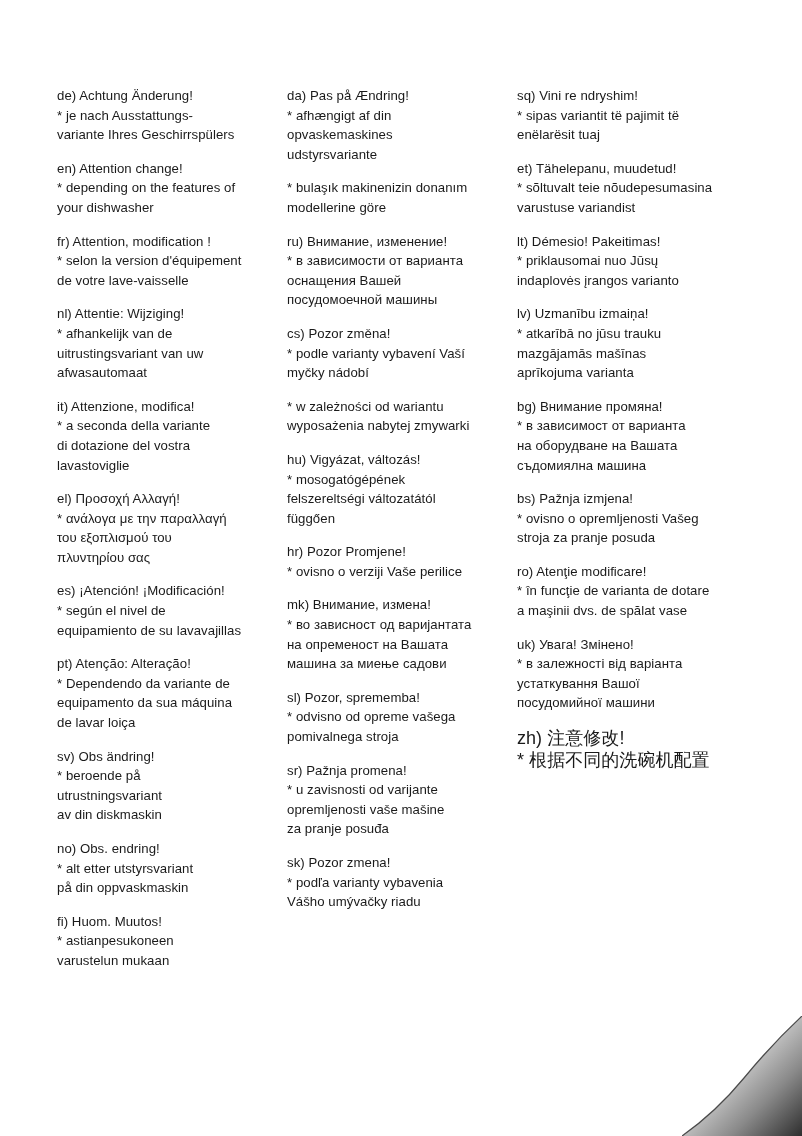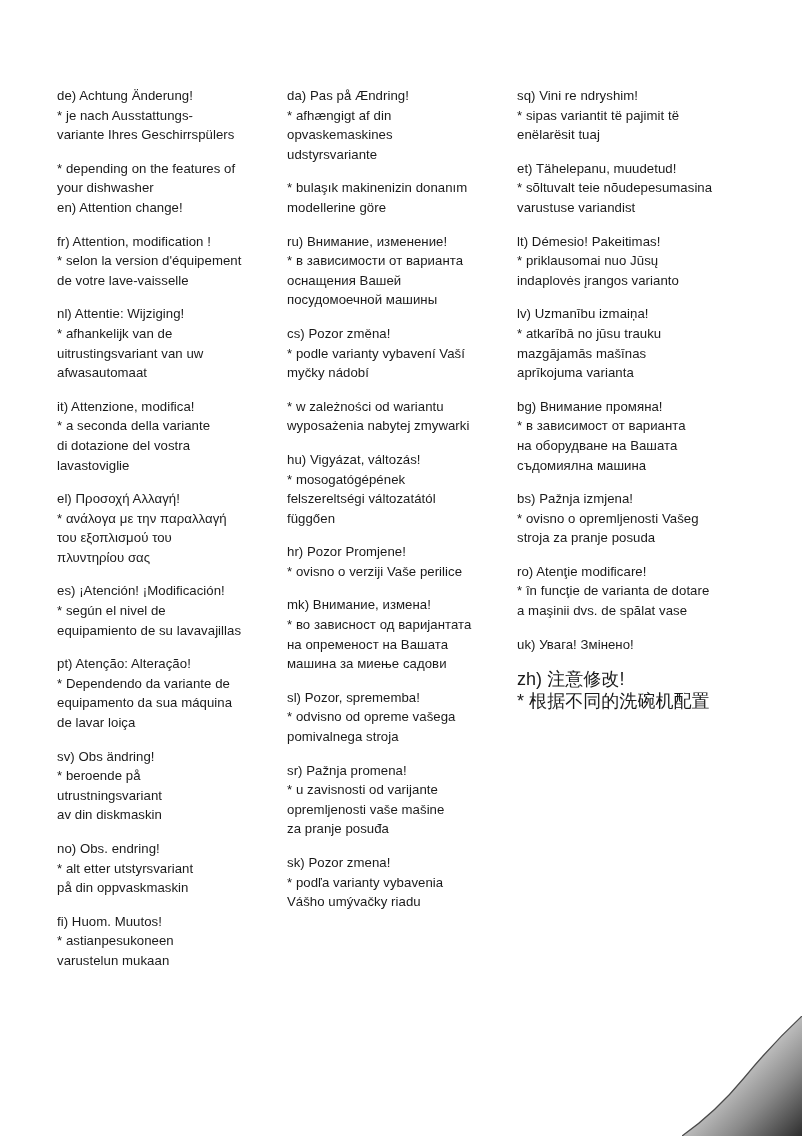--- a/index.html
+++ b/index.html
@@ -70,23 +70,23 @@
 
   <div class="columns">
 
     <div class="column">
       <div class="entry">
         <div class="line head">de) Achtung Änderung!</div>
         <div class="line body">* je nach Ausstattungs-
 variante Ihres Geschirrspülers</div>
       </div>
       <div class="entry">
+        <div class="line head">en) Attention change!</div>
         <div class="line body">* depending on the features of
 your dishwasher</div>
-        <div class="line head">en) Attention change!</div>
       </div>
       <div class="entry">
         <div class="line head">fr) Attention, modification !</div>
         <div class="line body">* selon la version d'équipement
 de votre lave-vaisselle</div>
       </div>
       <div class="entry">
         <div class="line head">nl) Attentie: Wijziging!</div>
         <div class="line body">* afhankelijk van de
 uitrustingsvariant van uw
@@ -226,20 +226,23 @@
         <div class="line body">* ovisno o opremljenosti Vašeg
 stroja za pranje posuda</div>
       </div>
       <div class="entry">
         <div class="line head">ro) Atenţie modificare!</div>
         <div class="line body">* în funcţie de varianta de dotare
 a maşinii dvs. de spălat vase</div>
       </div>
       <div class="entry">
         <div class="line head">uk) Увага! Змінено!</div>
+        <div class="line body">* в залежності від варіанта
+устаткування Вашої
+посудомийної машини</div>
       </div>
       <div class="entry cjk">
         <div class="line head">zh) 注意修改!</div>
         <div class="line body">* 根据不同的洗碗机配置</div>
       </div>
     </div>
 
   </div>
 
   <div class="curl">

